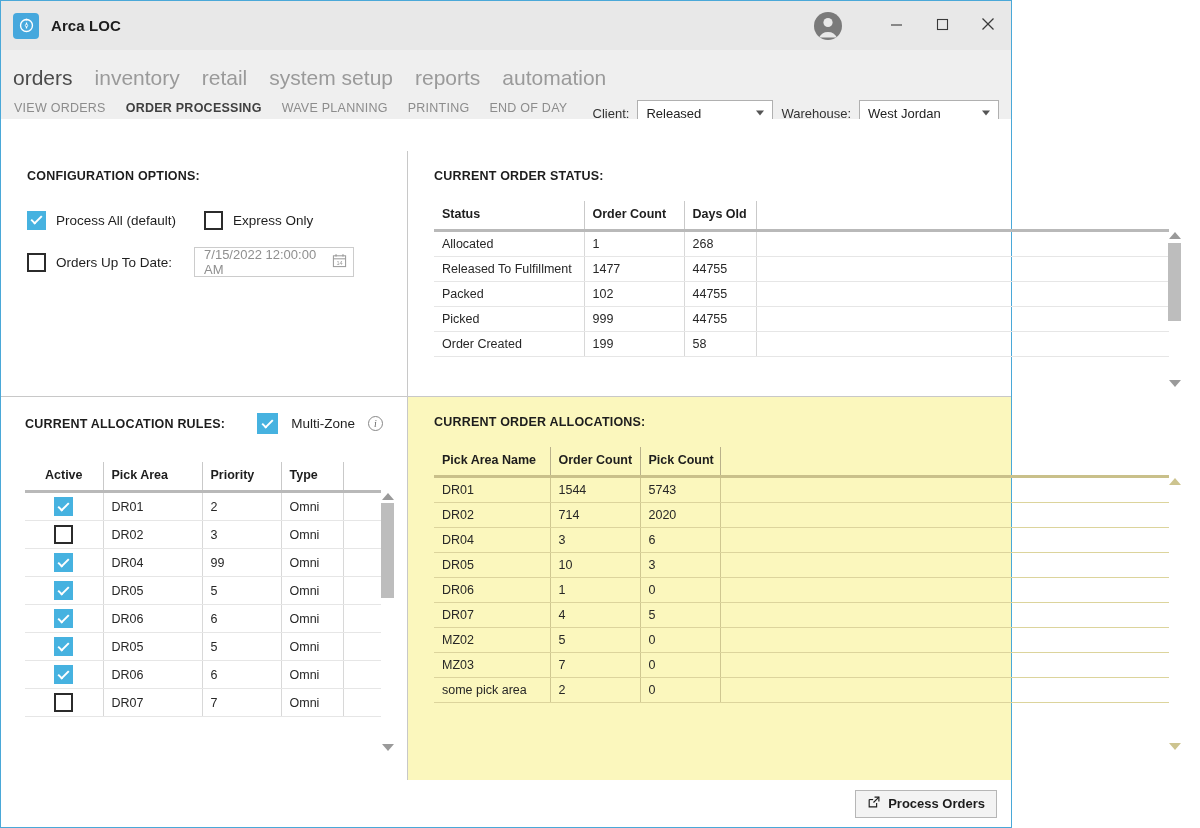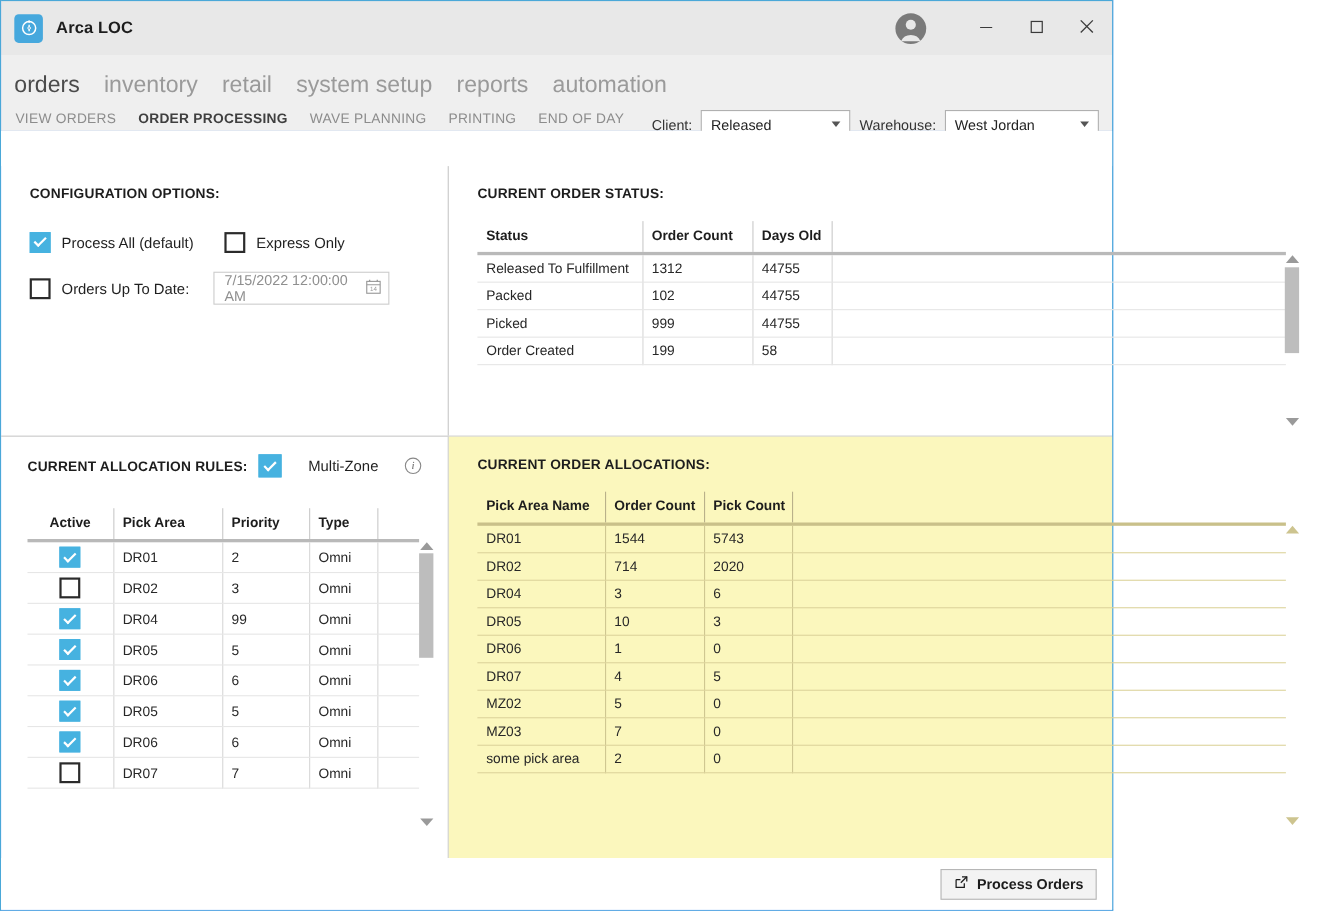--- a/index.html
+++ b/index.html
@@ -231,21 +231,21 @@
   .scroll-status { right: 0; top: 31px; bottom: 0; height: 155px; }
 
   
   .rules-area { padding: 16px 0 0 24px; height: 100%; }
   .rules-head {
     display: flex; align-items: center;
     width: 358px;
     margin-bottom: 28px;
   }
   .rules-head .section-title { flex: 0 0 auto; }
-  .mz-wrap { margin-left: auto; display: flex; align-items: center; gap: 24px; }
+  .mz-wrap { margin-left: auto; display: flex; align-items: center; gap: 13px; }
   .cb.lg { width: 21px; height: 21px; }
   .mz-label { font-size: 13.5px; color: #1f1f1f; }
   .info-icon {
     width: 15px; height: 15px; border-radius: 50%;
     border: 1px solid #888; color: #666;
     font-size: 10px; font-style: italic;
     display: flex; align-items: center; justify-content: center;
     font-family: "Liberation Serif", serif;
   }
   .rules-tbl-box { position: relative; width: 370px; }
@@ -412,22 +412,28 @@
             <div class="hdr-underline" style="width:735px"></div>
             <table class="grid">
               <colgroup>
                   <col style="width:150px">
                   <col style="width:100px">
                   <col style="width:72px">
                   <col>
                 </colgroup>
               <tbody>
                 <tr>
+                  <td>Allocated</td>
+                  <td>1</td>
+                  <td>268</td>
+                  <td class="last"></td>
+                </tr>
+                <tr>
                   <td>Released To Fulfillment</td>
-                  <td>1312</td>
+                  <td>1477</td>
                   <td>44755</td>
                   <td class="last"></td>
                 </tr>
                 <tr>
                   <td>Packed</td>
                   <td>102</td>
                   <td>44755</td>
                   <td class="last"></td>
                 </tr>
                 <tr>

